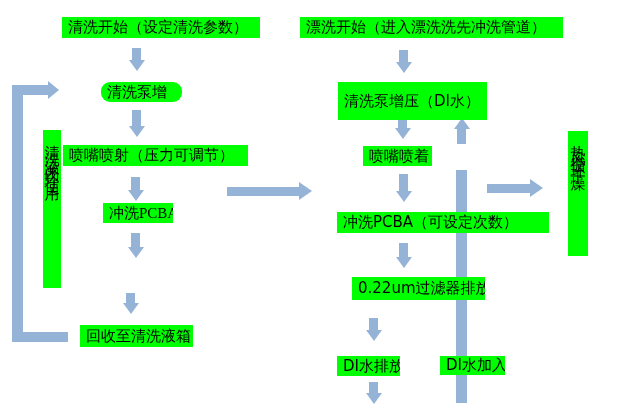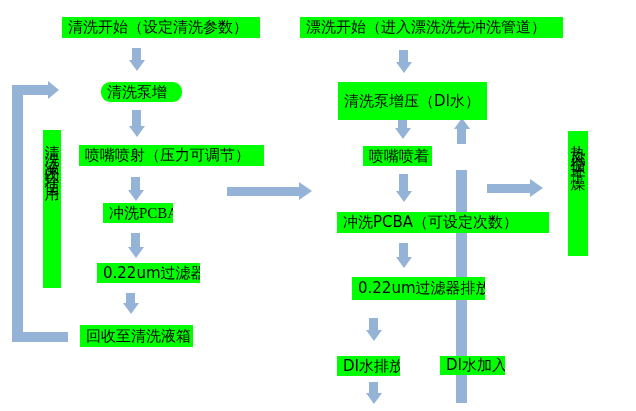--- a/index.html
+++ b/index.html
@@ -50,35 +50,34 @@
     <div class="head"></div>
   </div>
 
   <div class="node" style="left:101px;top:82px;width:81px;height:20px;border-radius:9px;">清洗泵增</div>
 
   <div class="varr" style="left:128px;top:110px;height:27px;">
     <div class="shaft"></div>
     <div class="head"></div>
   </div>
 
-  <div class="node" style="left:63px;top:145px;width:185px;height:21px;margin-left:16px;">喷嘴喷射（压力可调节）</div>
+  <div class="node" style="left:63px;top:145px;width:185px;height:21px;">喷嘴喷射（压力可调节）</div>
 
   <div class="varr" style="left:127px;top:177px;height:24px;">
     <div class="shaft"></div>
     <div class="head"></div>
   </div>
 
   <div class="node" style="left:103px;top:203px;width:70px;height:20px;font-family:Liberation Serif, serif;">冲洗PCBA</div>
 
   <div class="varr" style="left:127px;top:233px;height:25px;">
     <div class="shaft"></div>
     <div class="head"></div>
   </div>
 
-  <div class="node" style="left:97px;top:263px;width:103px;height:20px;">0.22um过滤器</div>
 
   <div class="varr" style="left:122px;top:293px;height:21px;">
     <div class="shaft"></div>
     <div class="head"></div>
   </div>
 
   <div class="node" style="left:80px;top:325px;width:113px;height:22px;">回收至清洗液箱</div>
 
   <div class="vnode" style="left:43px;top:130px;width:18px;height:158px;line-height:18px;letter-spacing:7px;">清洗液闭环使用</div>
 

